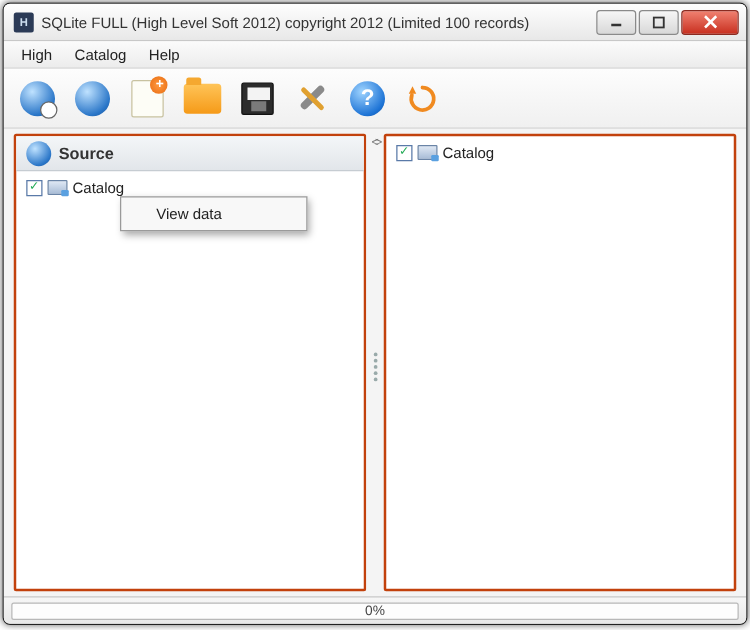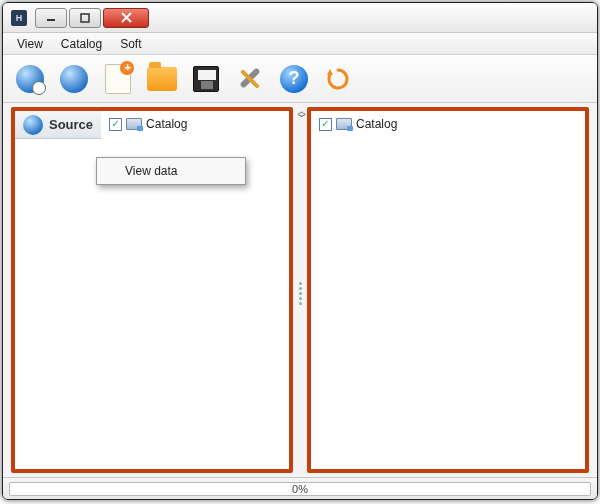--- a/index.html
+++ b/index.html
@@ -107,25 +107,25 @@
   
   .workspace {
     flex: 1;
     display: flex;
     padding: 4px 8px 4px 8px;
     gap: 0;
     background: #f4f4f4;
   }
   .panel {
     flex: 1;
-    border: 4px solid #c2410c;
+    border: 2px solid #c2410c;
     border-radius: 2px;
     background: #fff;
     display: flex;
-    flex-direction: row;
+    flex-direction: column;
     min-width: 0;
   }
   .panel-header {
     height: 28px;
     background: linear-gradient(#f4f6f8,#e2e6ea);
     border-bottom: 1px solid #c6ccd2;
     display:flex;
     align-items:center;
     padding: 0 8px;
     gap: 6px;
@@ -211,20 +211,21 @@
     font-size:11px;color:#444;
   }
 </style>
 </head>
 <body>
 
 <div class="window">
 
   <div class="titlebar">
     <div class="app-icon">H</div>
+    <div class="title-text">SQLite FULL    (High Level Soft 2012) copyright 2012  (Limited 100 records)</div>
     <div class="win-controls">
       <div class="win-btn">
         <svg width="10" height="10">
             <line x1="1" y1="7" x2="9" y2="7" stroke="#333" stroke-width="2"></line>
           </svg>
       </div>
       <div class="win-btn">
         <svg width="10" height="10">
             <rect x="1" y="1" width="8" height="8" fill="none" stroke="#333" stroke-width="1.5"></rect>
           </svg>
@@ -232,23 +233,23 @@
       <div class="win-btn close">
         <svg width="11" height="11">
             <line x1="1" y1="1" x2="10" y2="10" stroke="#fff" stroke-width="2"></line>
             <line x1="10" y1="1" x2="1" y2="10" stroke="#fff" stroke-width="2"></line>
           </svg>
       </div>
     </div>
   </div>
 
   <div class="menubar">
-    <div class="menu-item">View</div>
+    <div class="menu-item">High</div>
     <div class="menu-item">Catalog</div>
-    <div class="menu-item">Soft</div>
+    <div class="menu-item">Help</div>
   </div>
 
   <div class="toolbar">
     <div class="tb-btn">
         <div class="ic-globe">
           <div class="clock"></div>
         </div>
       </div>
     <div class="tb-btn">
         <div class="ic-globe"></div>

